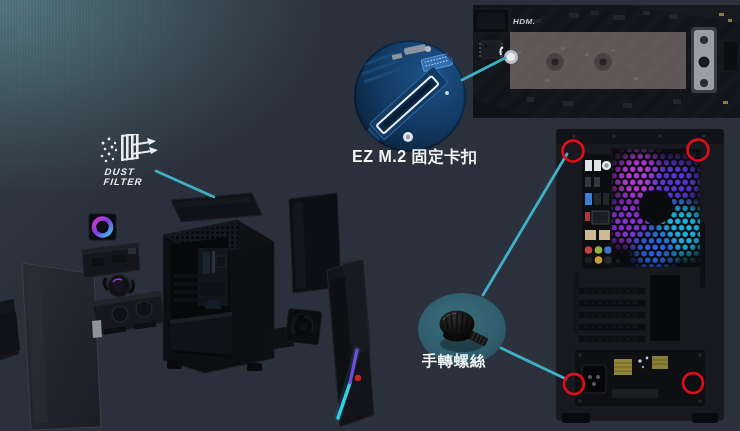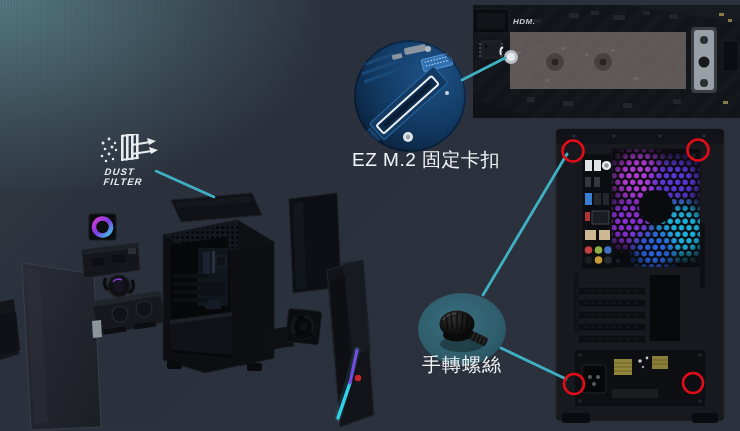--- a/index.html
+++ b/index.html
@@ -6,25 +6,25 @@
   .stage{position:relative;width:740px;height:431px;overflow:hidden;
          background:linear-gradient(135deg,#333d46 0%,#2b313c 28%,#2b313d 100%);
          font-family:"Liberation Sans","DejaVu Sans",sans-serif;}
   .corner-glow{position:absolute;left:0;top:0;width:320px;height:190px;pointer-events:none;
          background:radial-gradient(ellipse at 0% 0%,rgba(111,168,178,.50),rgba(111,168,178,.15) 48%,rgba(111,168,178,0) 75%);}
   .corner-stripes{position:absolute;left:0;top:0;width:320px;height:190px;pointer-events:none;opacity:.5;
          background:repeating-linear-gradient(90deg,rgba(150,210,220,.14) 0 1px,transparent 1px 3px);
          -webkit-mask-image:radial-gradient(ellipse at 0% 0%,#000 0%,rgba(0,0,0,.4) 40%,transparent 70%);
          mask-image:radial-gradient(ellipse at 0% 0%,#000 0%,rgba(0,0,0,.4) 40%,transparent 70%);}
   .abs{position:absolute;}
-  .ez-label{left:352px;top:147px;font-size:19px;font-weight:400;color:#f2f4f6;letter-spacing:.5px;z-index:7;}
+  .ez-label{left:352px;top:147px;font-size:16px;font-weight:700;color:#f2f4f6;letter-spacing:.5px;z-index:7;}
   .dust-badge{left:98px;top:134px;z-index:7;}
   .dust-text{font-style:italic;font-weight:700;font-size:9.5px;line-height:10px;color:#e9edf0;
              letter-spacing:1.1px;transform:skewX(-6deg);margin-left:6px;margin-top:1px;}
-  .screw-label{left:422px;top:352px;font-size:19px;font-weight:400;color:#f3f5f7;letter-spacing:1px;z-index:7;}
+  .screw-label{left:422px;top:352px;font-size:15px;font-weight:700;color:#f3f5f7;letter-spacing:1px;z-index:7;}
   svg{display:block;}
   .layer2{z-index:2}.layer3{z-index:3}.layer4{z-index:4}.layer5{z-index:5}.layer8{z-index:8}
 </style>
 </head>
 <body>
 
 <div class="stage">
   <div class="corner-glow"></div>
   <div class="corner-stripes"></div>
 

